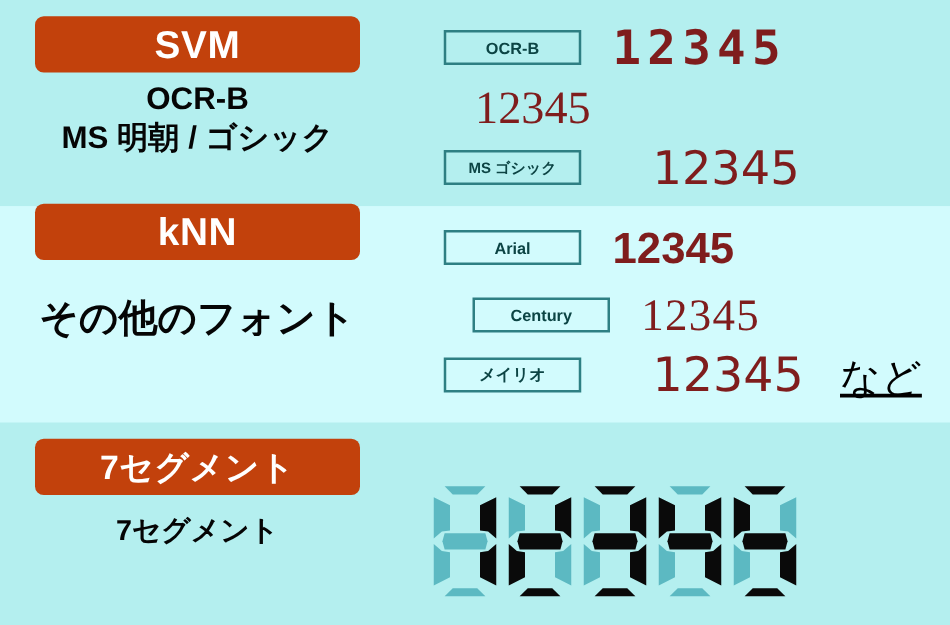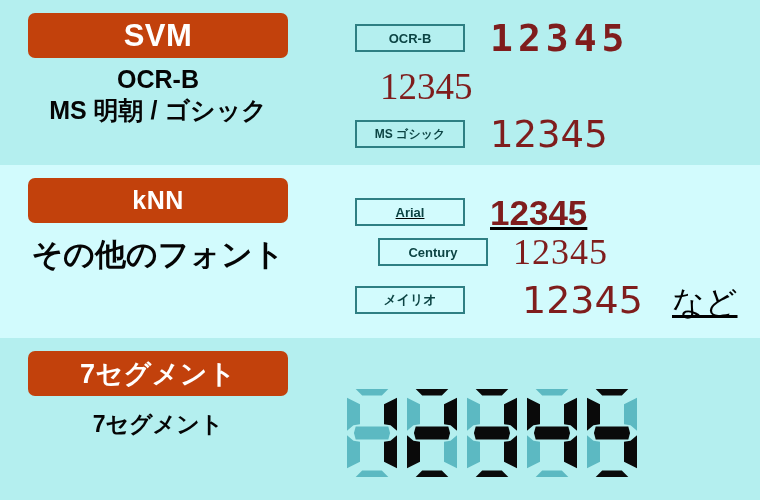--- a/index.html
+++ b/index.html
@@ -47,21 +47,21 @@
     border-radius: 7px;
     color: #ffffff;
     display: flex;
     align-items: center;
     justify-content: center;
     font-weight: bold;
     letter-spacing: 0.5px;
     box-sizing: border-box;
   }
   .pill-svm  { top: 13px;  font-size: 31px; }
-  .pill-knn  { top: 178px; font-size: 25px; }
+  .pill-knn  { top: 163px; font-size: 31px; }
   .pill-7seg { top: 351px; font-size: 27px; }
 
   .subtitle {
     position: absolute;
     left: 28px;
     width: 260px;
     text-align: center;
     color: #050505;
     font-weight: bold;
     line-height: 1.22;
@@ -141,22 +141,22 @@
   }
   .s-meiryo {
     font-family: "DejaVu Sans", sans-serif;
     font-size: 38px;
     font-weight: normal;
     letter-spacing: 0px;
   }
 
   .row-ocrb    { top: 16px; }
   .row-mincho  { top: 64px; }
-  .row-gothic  { top: 112px; }
-  .row-arial   { top: 190px; text-decoration: underline; }
+  .row-gothic  { top: 112px; gap: 32px; }
+  .row-arial   { top: 176px; }
   .row-century { top: 230px; padding-left: 23px; }
   .row-meiryo  { top: 278px; gap: 32px; }
 
   .etc {
     position: absolute;
     left: 672px;
     top: 281px;
     font-family: "DejaVu Sans", sans-serif;
     font-size: 32px;
     color: #000000;

